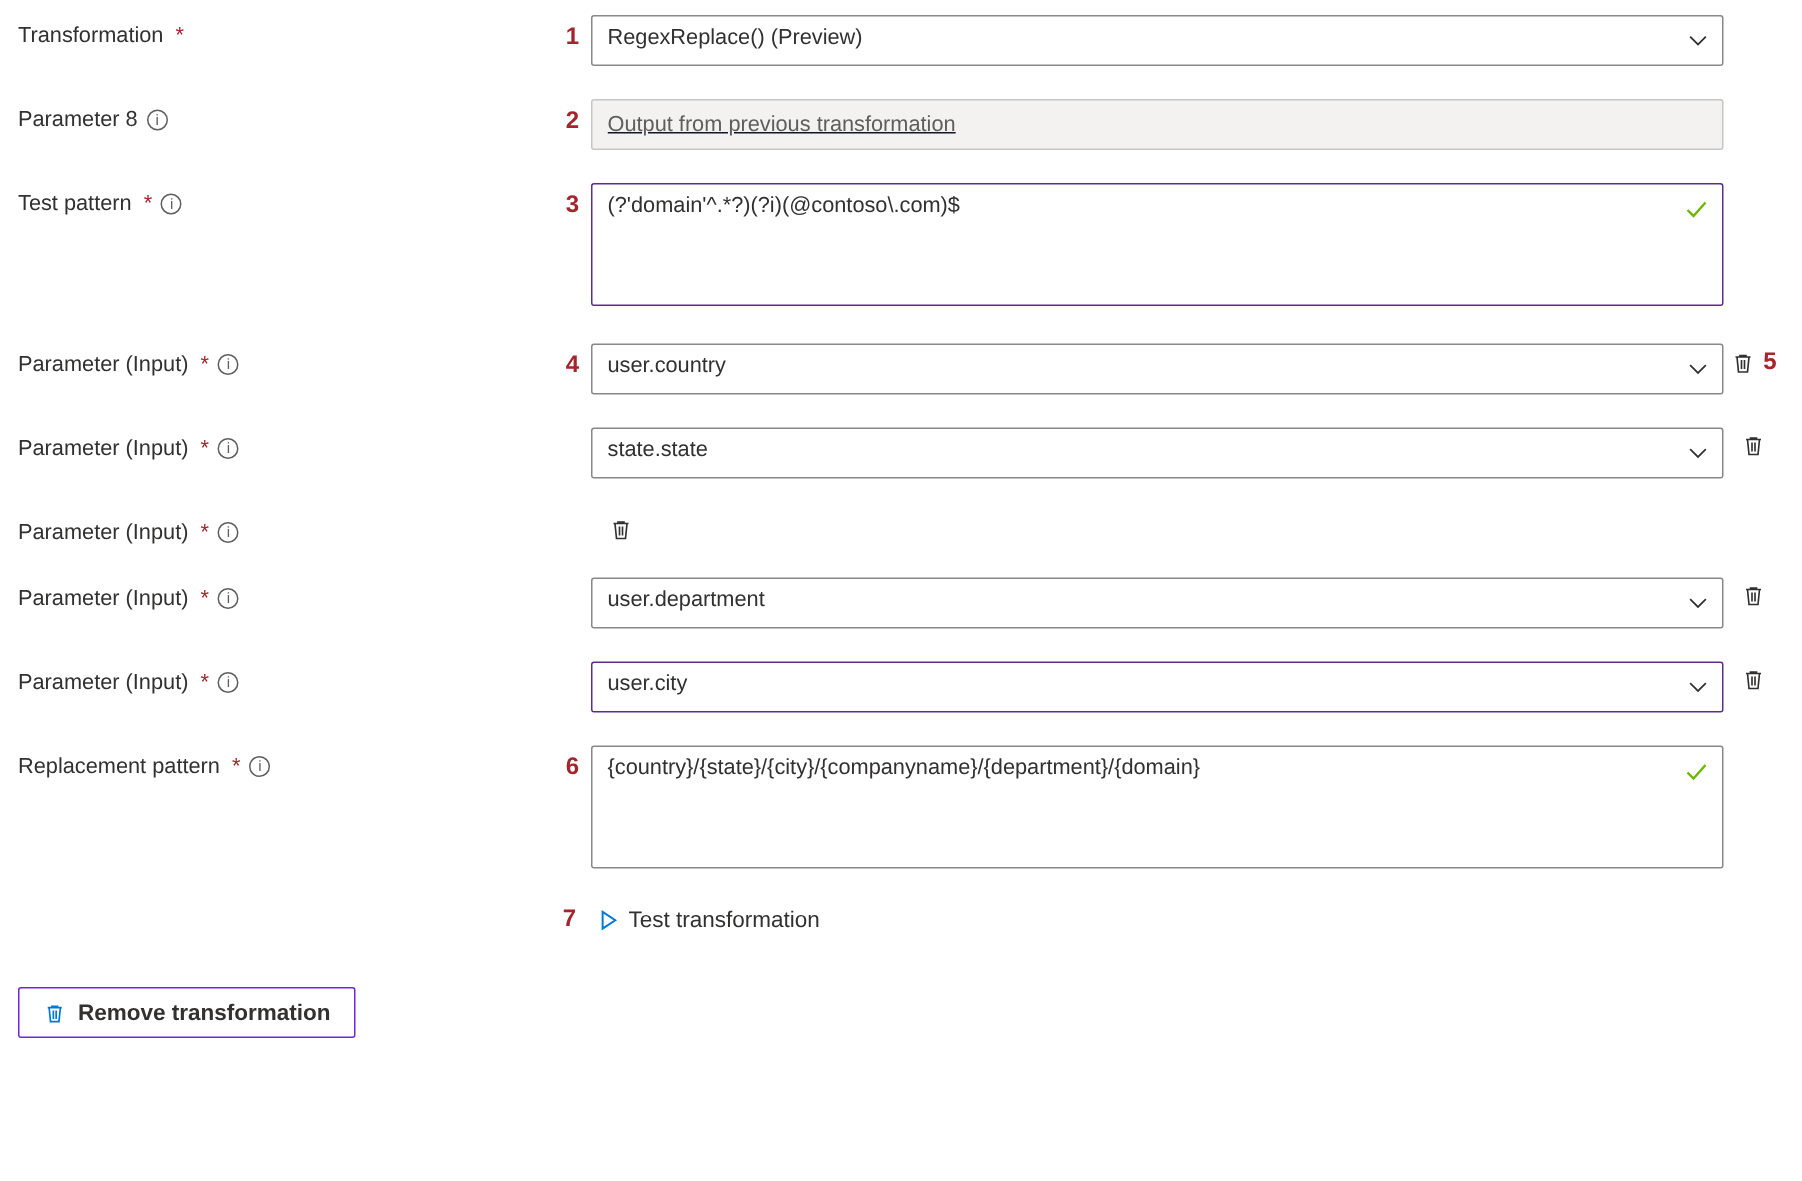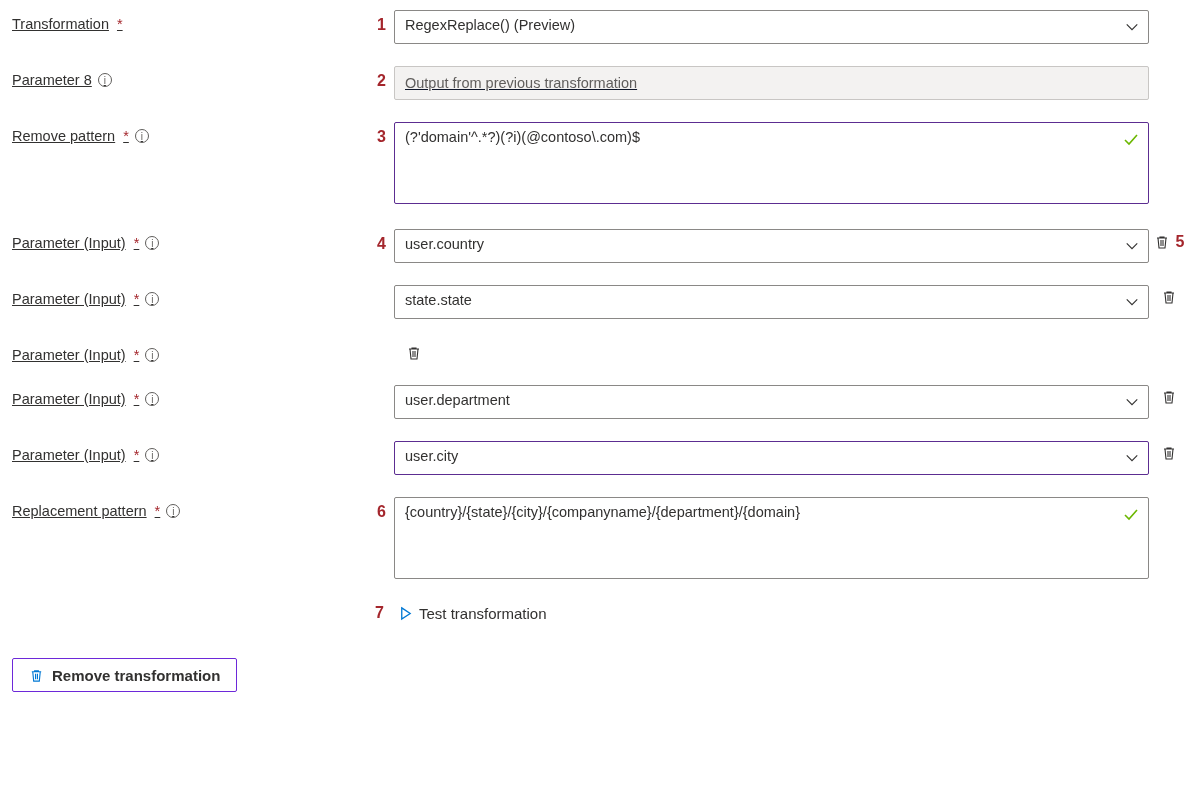--- a/index.html
+++ b/index.html
@@ -18,21 +18,20 @@
   }
   .label-col {
     width: 350px;
     flex: 0 0 350px;
     padding-top: 6px;
     font-size: 14.5px;
     color: #323130;
     display: flex;
     align-items: center;
     gap: 6px;
-    text-decoration: underline;
   }
   .req { color: #a4262c; margin-left: 2px; }
   .info-icon {
     display: inline-flex;
     width: 14px; height: 14px;
     border: 1px solid #605e5c;
     border-radius: 50%;
     align-items: center; justify-content: center;
     font-size: 10px;
     color: #605e5c;
@@ -181,21 +180,21 @@
     <div class="input-wrap">
       <input class="control-input control-disabled ph" disabled="" placeholder="Output from previous transformation" style="">
     </div>
   </div>
   <div class="trail-col"></div>
 </div>
 
 
 <div class="row">
   <div class="label-col">
-    <span>Remove pattern</span>
+    <span>Test pattern</span>
     <span class="req">*</span>
     <span class="info-icon">i</span>
   </div>
   <div class="num-col">3</div>
   <div class="input-col">
     <div class="ta-wrap">
       <textarea class="control-textarea control-active" style="">(?'domain'^.*?)(?i)(@contoso\.com)$</textarea>
       <span class="check">
         <svg width="16" height="16" viewBox="0 0 16 16">
             <path d="M2 8 l4 4 l8 -9" fill="none" stroke="#6BB700" stroke-width="1.6"></path>

